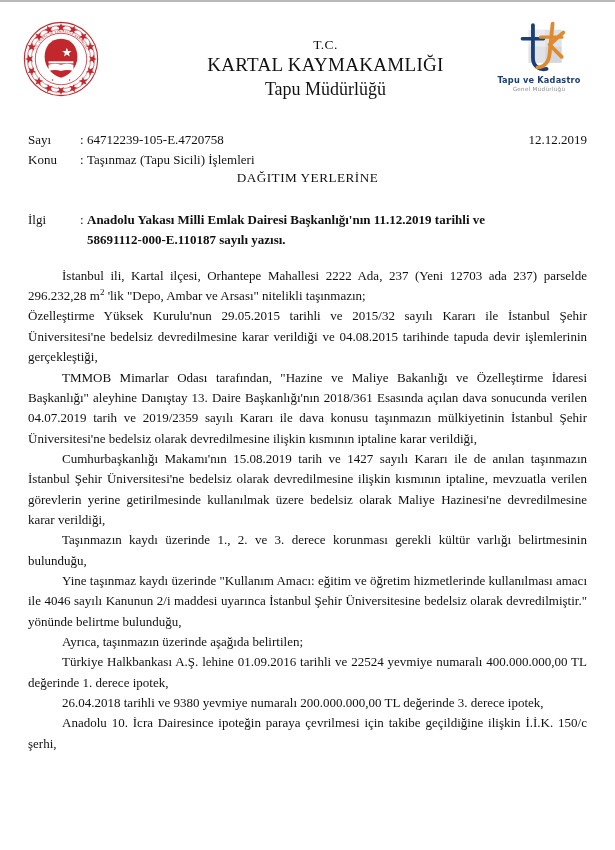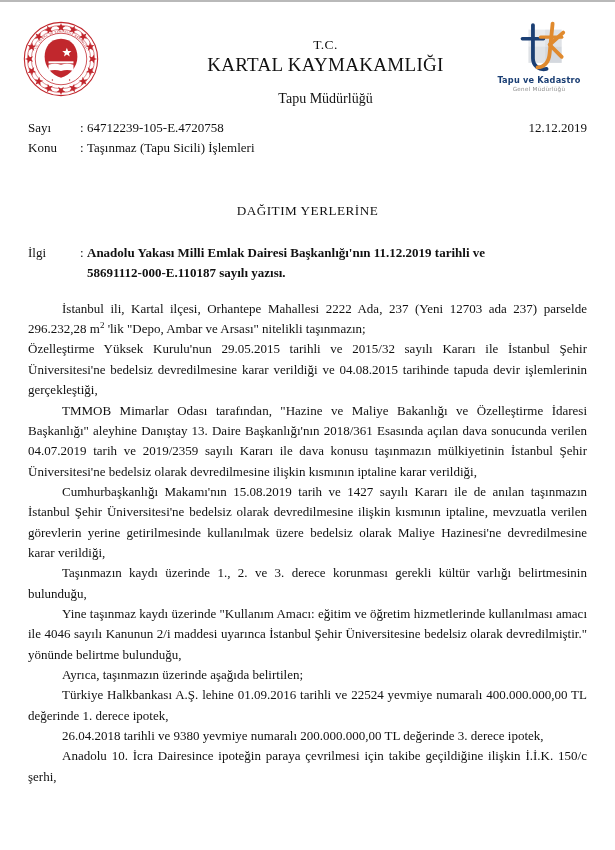--- a/index.html
+++ b/index.html
@@ -84,28 +84,27 @@
   }
   .org-tc {
     font-size: 13.5px;
     letter-spacing: 0.4px;
   }
   .org-name {
     font-size: 19px;
     letter-spacing: 0.3px;
   }
   .org-unit {
-    font-size: 14px;
-    margin-top: 12px;
+    font-size: 18px;
   }
 
   
   .meta {
     position: relative;
-    margin: 6px 0 0 0;
+    margin: 18px 0 0 0;
     padding: 0 28px 0 28px;
     font-size: 13px;
     line-height: 1.52;
   }
   .meta-row {
     display: flex;
     align-items: baseline;
   }
   .meta-label {
     width: 52px;
@@ -123,21 +122,20 @@
     right: 28px;
     top: 0;
     font-size: 13px;
   }
 
   
   .dist-title {
     text-align: center;
     font-size: 13.2px;
     letter-spacing: 0.5px;
-    margin-top: 45px;
   }
 
   
   .ilgi {
     margin: 24px 28px 0 28px;
     font-size: 13px;
     line-height: 1.55;
     display: flex;
     align-items: baseline;
   }

